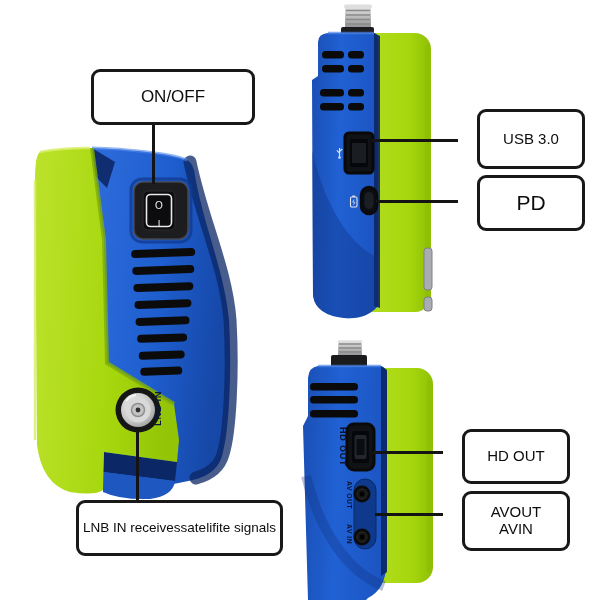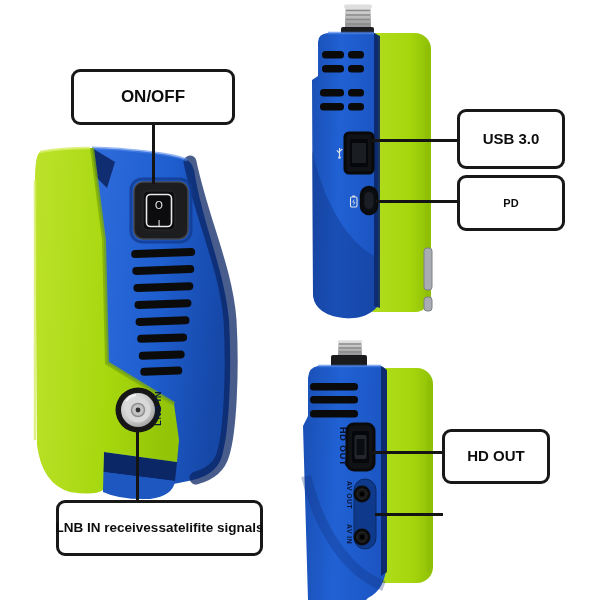--- a/index.html
+++ b/index.html
@@ -2,24 +2,24 @@
 <html><head>
 <meta charset="utf-8">
 <style>
   html,body{margin:0;padding:0;background:#fff;}
   *{box-sizing:border-box;}
   .canvas{position:relative;width:600px;height:600px;background:#ffffff;overflow:hidden;
           font-family:"Liberation Sans",sans-serif;}
   .dev{position:absolute;}
   .co{position:absolute;background:#fff;border:3px solid #181818;border-radius:9px;
       display:flex;flex-direction:column;align-items:center;justify-content:center;
-      font-weight:bold;color:#0d0d0d;text-align:center;line-height:1.12;}
+      font-weight:normal;color:#0d0d0d;text-align:center;line-height:1.12;margin-left:20px;}
   .co-onoff{left:71px;top:69px;width:164px;height:56px;font-size:17px;}
   .co-usb{left:457px;top:109px;width:108px;height:60px;font-size:15px;text-align:center;}
-  .co-pd{left:457px;top:175px;width:108px;height:56px;font-size:11px;}
+  .co-pd{left:457px;top:175px;width:108px;height:56px;font-size:21px;}
   .co-hdout{left:442px;top:429px;width:108px;height:55px;font-size:15px;}
   .co-av{left:442px;top:491px;width:108px;height:60px;font-size:15px;}
   .co-lnb{left:56px;top:500px;width:207px;height:56px;font-size:13.5px;white-space:nowrap;}
   .ln{position:absolute;background:#141414;}
   text{font-family:"Liberation Sans",sans-serif;}
 </style>
 </head>
 <body>
 
 <div class="canvas">
@@ -231,17 +231,21 @@
   </div>
   <div class="co co-usb">
     <span>USB 3.0</span>
   </div>
   <div class="co co-pd">
     <span>PD</span>
   </div>
   <div class="co co-hdout">
     <span>HD OUT</span>
   </div>
+  <div class="co co-av">
+    <span>AVOUT</span>
+    <span>AVIN</span>
+  </div>
   <div class="co co-lnb">
     <span>LNB IN receivessatelifite signals</span>
   </div>
 
 </div>
 
 </body></html>

